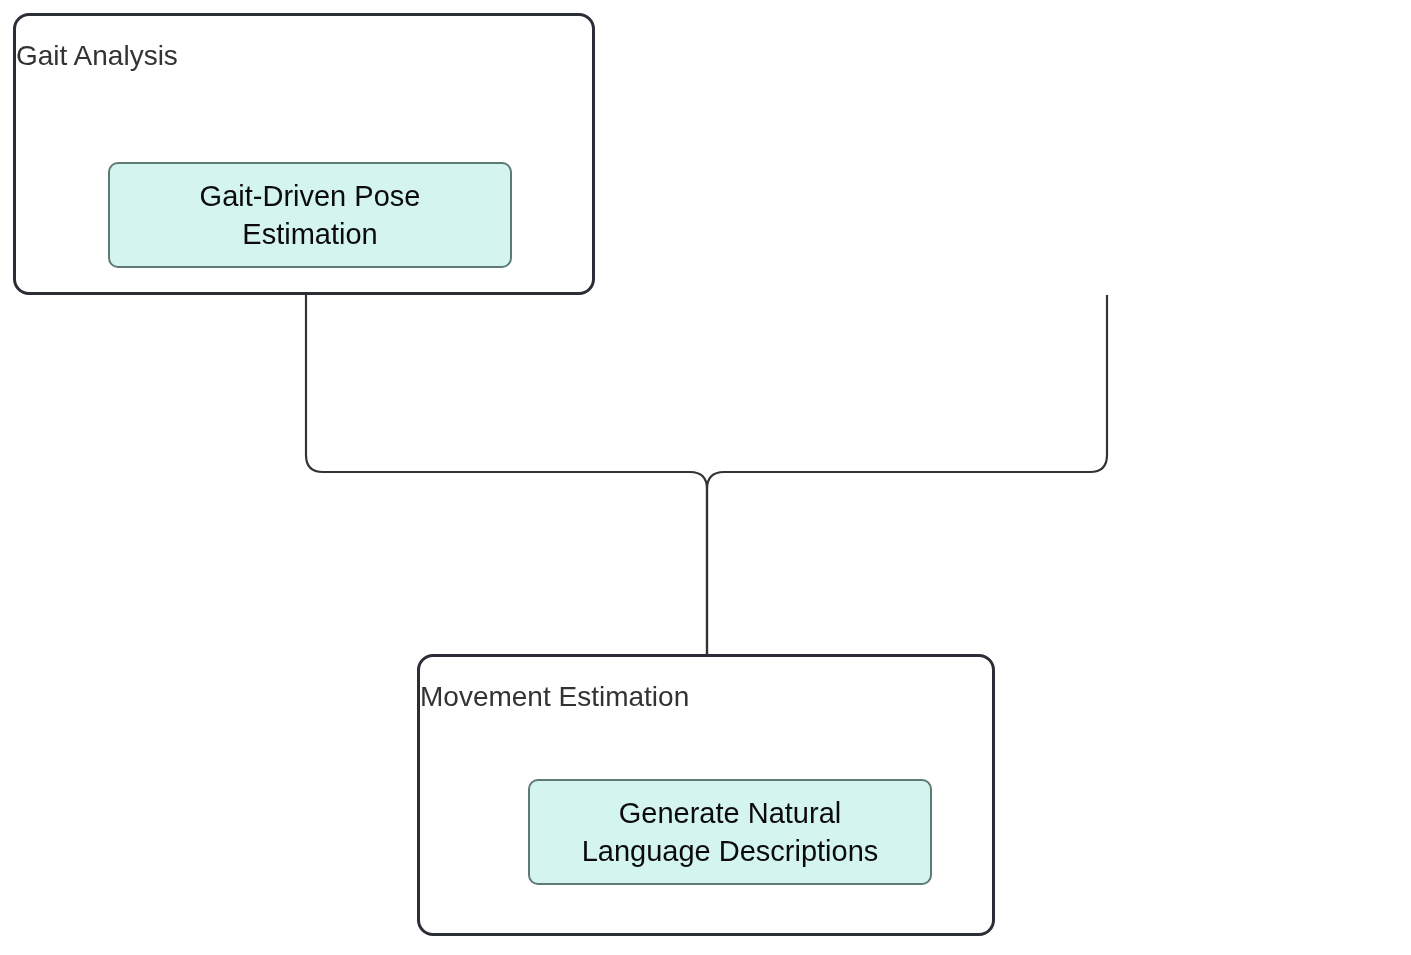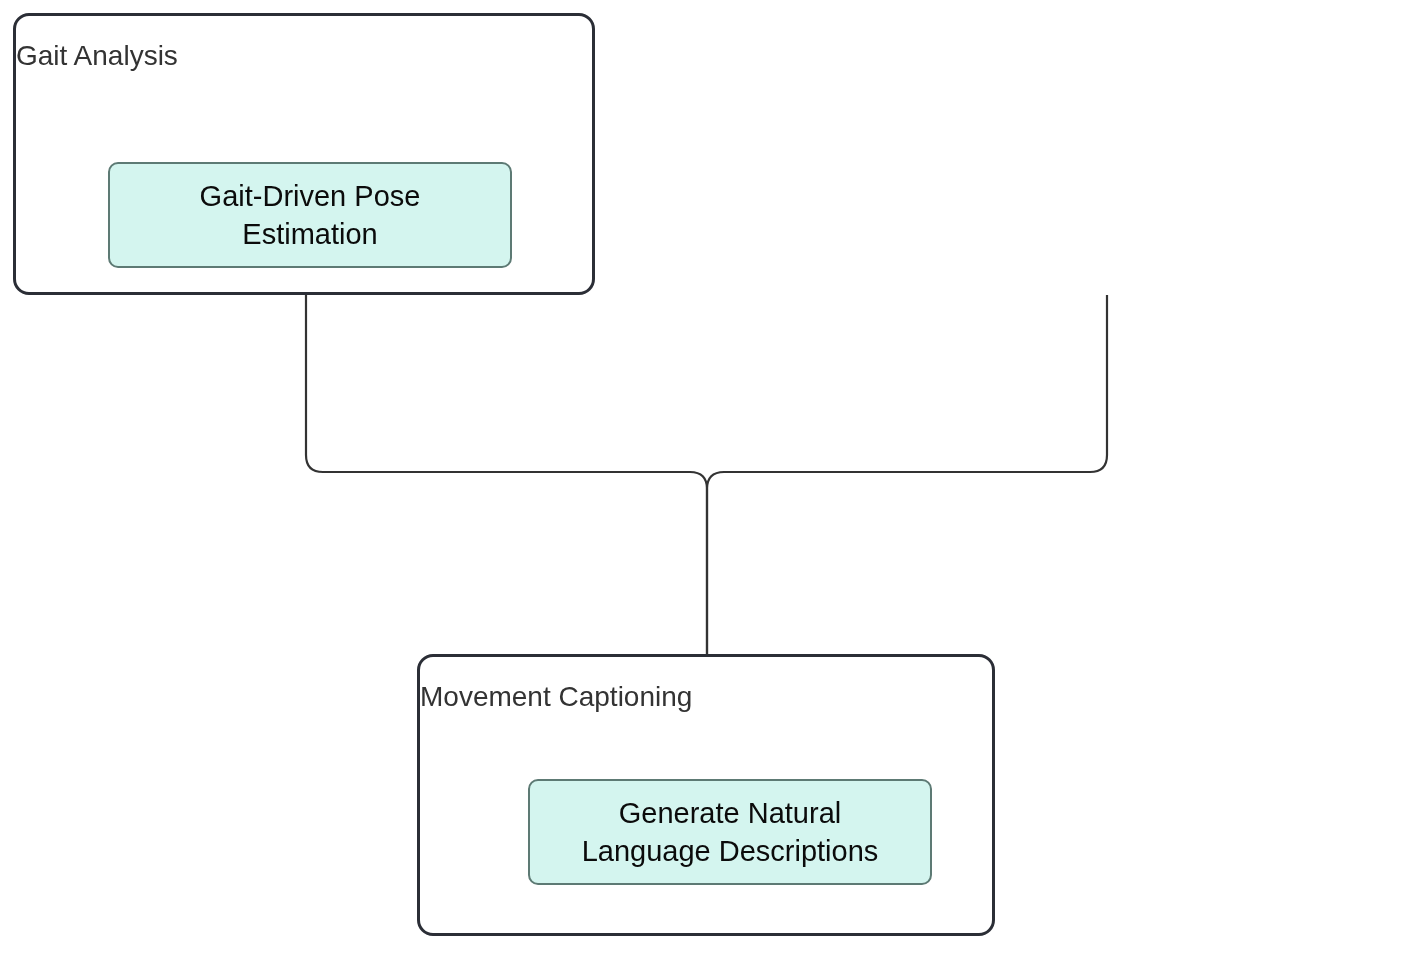--- a/index.html
+++ b/index.html
@@ -88,20 +88,20 @@
   <div class="cluster" id="cluster-gait-analysis">
     <div class="cluster-title">Gait Analysis</div>
     <div class="node" id="node-gait-driven-pose-estimation">
       <span class="node-label">Gait-Driven Pose
 Estimation</span>
     </div>
   </div>
 
 
   <div class="cluster" id="cluster-movement-captioning">
-    <div class="cluster-title">Movement Captioning</div>
+    <div class="cluster-title">Movement Estimation</div>
     <div class="node" id="node-generate-descriptions">
       <span class="node-label">Generate Natural
 Language Descriptions</span>
     </div>
   </div>
 
 </div>
 
 </body></html>

